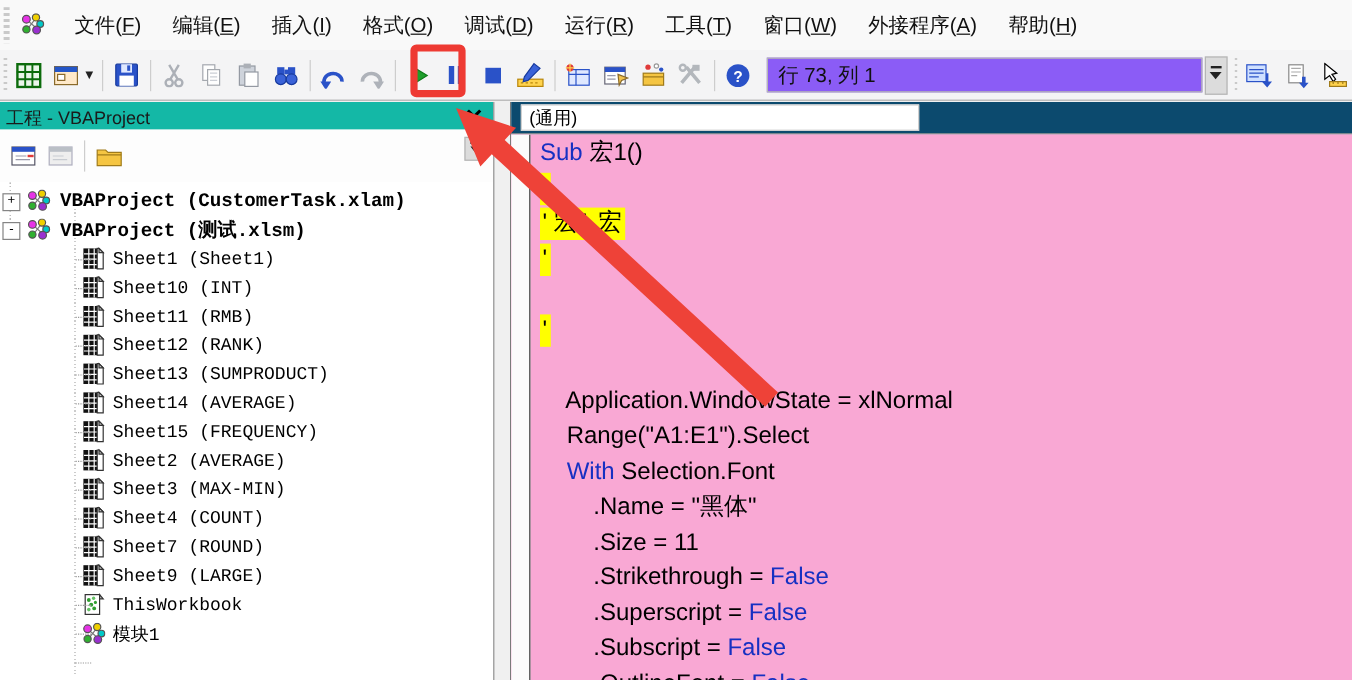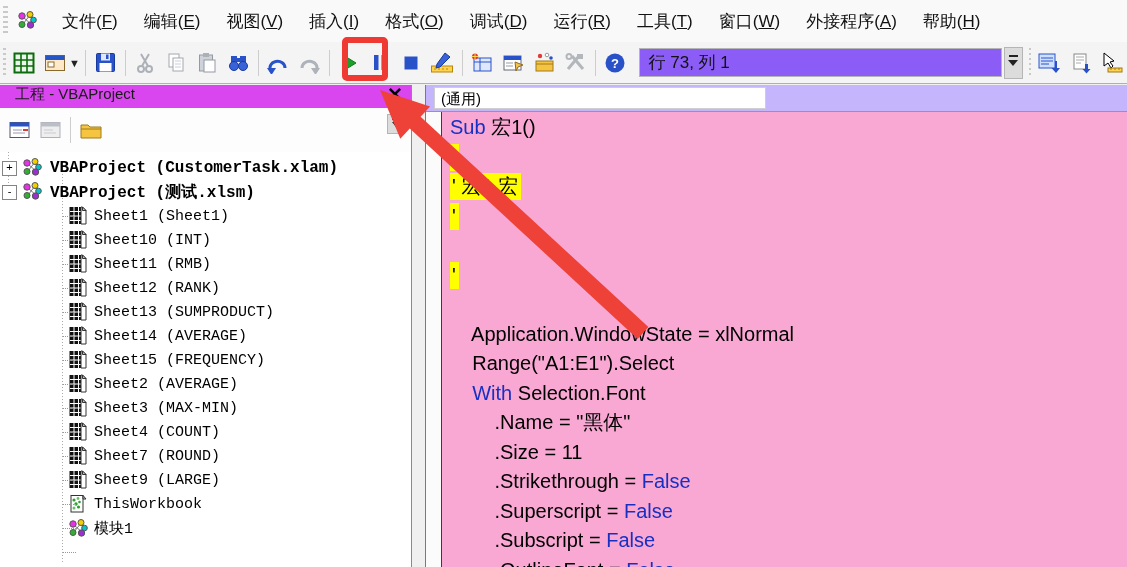--- a/index.html
+++ b/index.html
@@ -22,42 +22,42 @@
   .caret{font-size:11px;color:#222;margin-left:-2px;width:12px;text-align:center}
   .posbox{width:352px;height:27px;background:#8b5cf6;border:1px solid #b5b5b5;margin-left:8px;
           font-size:17px;color:#111;display:flex;align-items:center;padding-left:9px;flex:0 0 auto}
   .overflow-btn{width:17px;height:30px;margin-left:2px;background:#dcdcdc;border:1px solid #b5b5b5;
           display:flex;flex-direction:column;align-items:center;justify-content:center;gap:1px;flex:0 0 auto}
   .overflow-btn .bar{width:9px;height:2px;background:#222}
   .overflow-btn .tri{width:0;height:0;border:5px solid transparent;border-top:6px solid #222;margin-top:2px}
   
   .project-panel{position:absolute;left:0;top:85px;width:412px;height:482px;background:#fff;
                  border-right:1px solid #8a8a8a;overflow:hidden;box-sizing:border-box}
-  .pp-header{height:23px;display:flex;align-items:flex-start;padding-left:15px;font-size:15px;color:#1a1a1a;background:#d946ef}
+  .pp-header{height:23px;display:flex;align-items:flex-end;padding-left:5px;font-size:15px;color:#1a1a1a;background:#14b8a6}
   .pp-close{margin-left:auto;margin-right:8px;font-size:19px;font-weight:bold;color:#000;line-height:1;cursor:default}
   .pp-toolbar{height:44px;display:flex;align-items:center;padding-left:4px;background:#fdfdfd;position:relative}
   .pp-overflow{position:absolute;right:6px;top:6px}
   .pp-tree{position:absolute;left:0;top:67px;right:0;bottom:0;padding-top:4px;overflow:hidden;
      background:
        repeating-linear-gradient(to bottom,#aaa 0 1px,transparent 1px 3px) 8px 0/1px 44px no-repeat,
        repeating-linear-gradient(to bottom,#aaa 0 1px,transparent 1px 3px) 62px 22px/1px 390px no-repeat,#fff}
   .trow{height:24px;display:flex;align-items:center;position:relative;
         font-family:"Liberation Mono","DejaVu Sans Mono",monospace;font-size:15px;color:#000;white-space:nowrap}
   .trow.project{padding-left:2px;font-weight:bold;font-size:16px}
   .trow.child{padding-left:54px}
   .trow.child::before{content:"";position:absolute;left:63px;top:50%;width:13px;height:0;
         border-top:1px dotted #999}
   .expander{width:13px;height:13px;border:1px solid #848484;background:#fff;font-size:11px;line-height:11px;
         text-align:center;margin-right:5px;flex:0 0 auto;font-family:"Liberation Sans",sans-serif;font-weight:normal}
   .ticon{margin-right:6px;flex:0 0 auto;display:flex}
   .trow.child .ticon{margin-left:14px}
   
   .code-panel{position:absolute;left:425px;top:85px;width:702px;height:482px;background:#fff;
               border-left:1px solid #7a7a7a;box-sizing:border-box}
-  .code-header{position:relative;height:26px;background:#c4b5fd;border-bottom:1px solid #979797;box-shadow:0 1px 0 #fff}
+  .code-header{position:relative;height:26px;background:#0c4a6e;border-bottom:1px solid #979797;box-shadow:0 1px 0 #fff}
   .combo{position:absolute;left:8px;top:2px;width:332px;height:22px;background:#fff;border:1px solid #cfcfcf;
          font-size:15px;color:#000;line-height:22px;padding-left:6px;box-sizing:border-box}
   .code-body{position:absolute;left:0;top:27px;right:0;bottom:0;background:#f9a8d4;overflow:hidden}
   .margin-bar{position:absolute;left:0;top:0;bottom:0;width:15px;background:#fbfbfb;border-right:1px solid #3c3c3c}
   .code-lines{position:absolute;left:16px;top:1px;right:0;bottom:0;padding-left:8px;white-space:pre;
               font-size:20px;line-height:29.5px;color:#000}
   .code-lines .k{color:#1630c2}
   .code-lines .hl{background:#ffff00;padding:2px 3px 3px 2px}
   
   .hl-rect{position:absolute;left:342px;top:37px;width:46px;height:44px;border:6px solid #ee3a33;
@@ -77,21 +77,20 @@
         <circle cx="5" cy="5" r="3.2" fill="#e633e6" stroke="#555"></circle>
         <circle cx="13" cy="3.5" r="3" fill="#f0d000" stroke="#555"></circle>
         <circle cx="16.5" cy="9" r="2.8" fill="#00c8c8" stroke="#555"></circle>
         <circle cx="5" cy="13.5" r="3" fill="#30b030" stroke="#555"></circle>
         <circle cx="13.5" cy="14" r="3.2" fill="#9a30d0" stroke="#555"></circle>
       </svg>
     </div>
   <div id="menu-items" style="display:flex;align-items:center">
       <div class="menu-item"><span>文件(</span><u>F</u><span>)</span></div>
       <div class="menu-item"><span>编辑(</span><u>E</u><span>)</span></div>
-      <div class="menu-item"><span>视图(</span><u>V</u><span>)</span></div>
       <div class="menu-item"><span>插入(</span><u>I</u><span>)</span></div>
       <div class="menu-item"><span>格式(</span><u>O</u><span>)</span></div>
       <div class="menu-item"><span>调试(</span><u>D</u><span>)</span></div>
       <div class="menu-item"><span>运行(</span><u>R</u><span>)</span></div>
       <div class="menu-item"><span>工具(</span><u>T</u><span>)</span></div>
       <div class="menu-item"><span>窗口(</span><u>W</u><span>)</span></div>
       <div class="menu-item"><span>外接程序(</span><u>A</u><span>)</span></div>
       <div class="menu-item"><span>帮助(</span><u>H</u><span>)</span></div>
     </div>
 </div>

